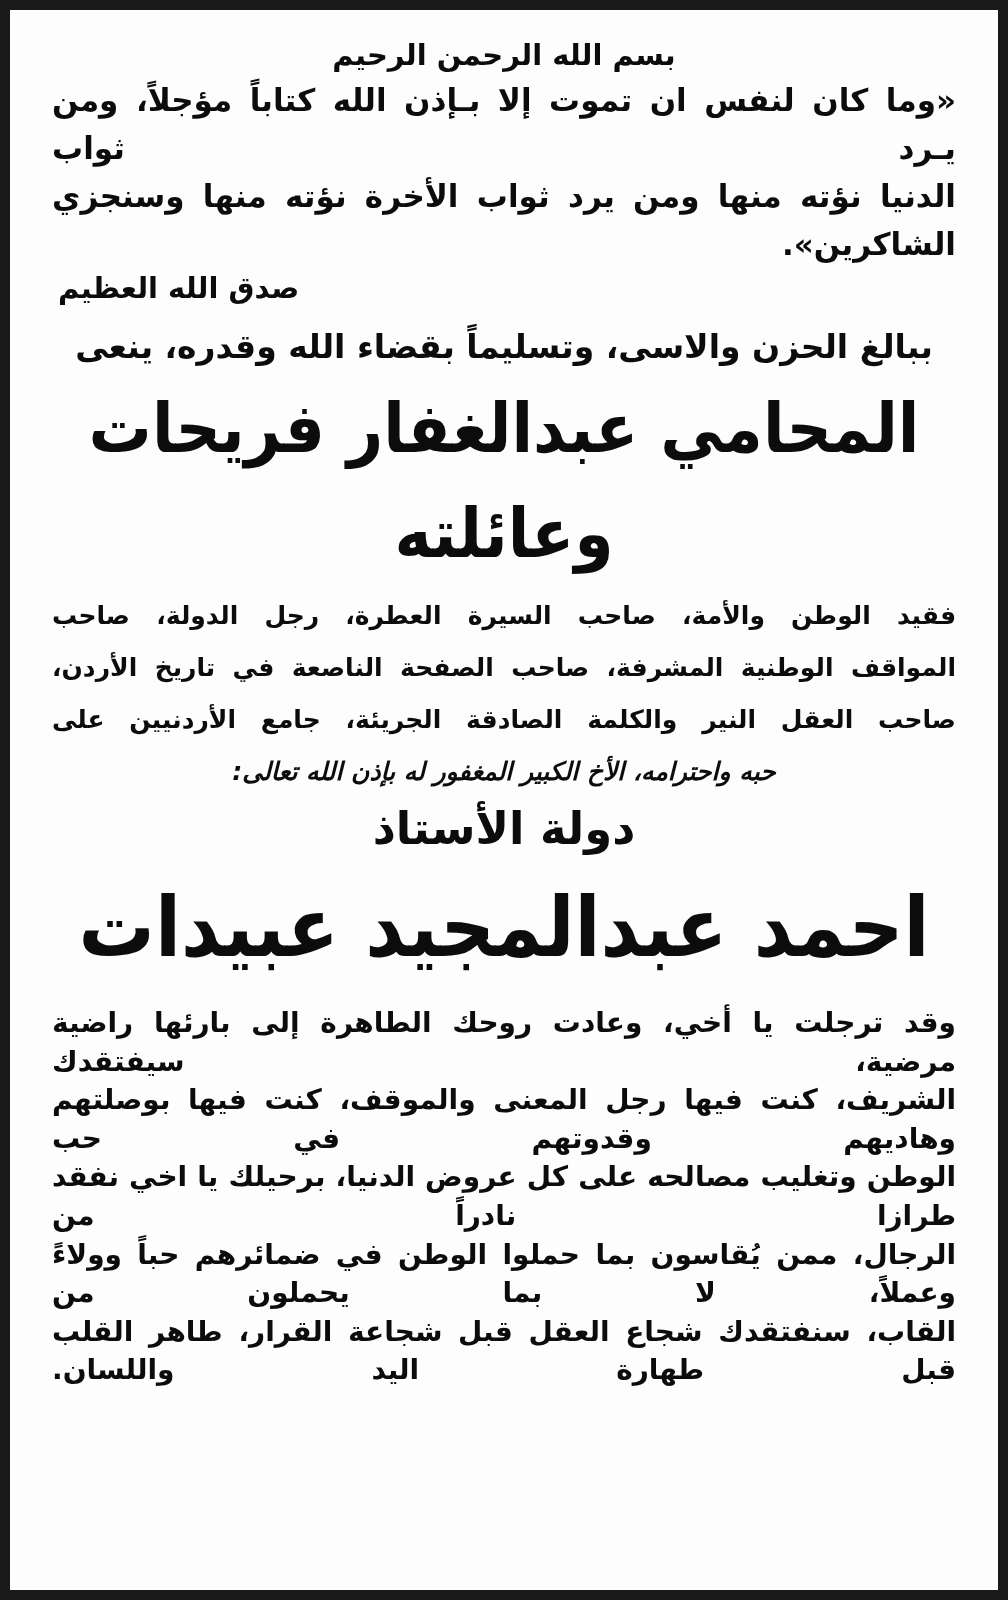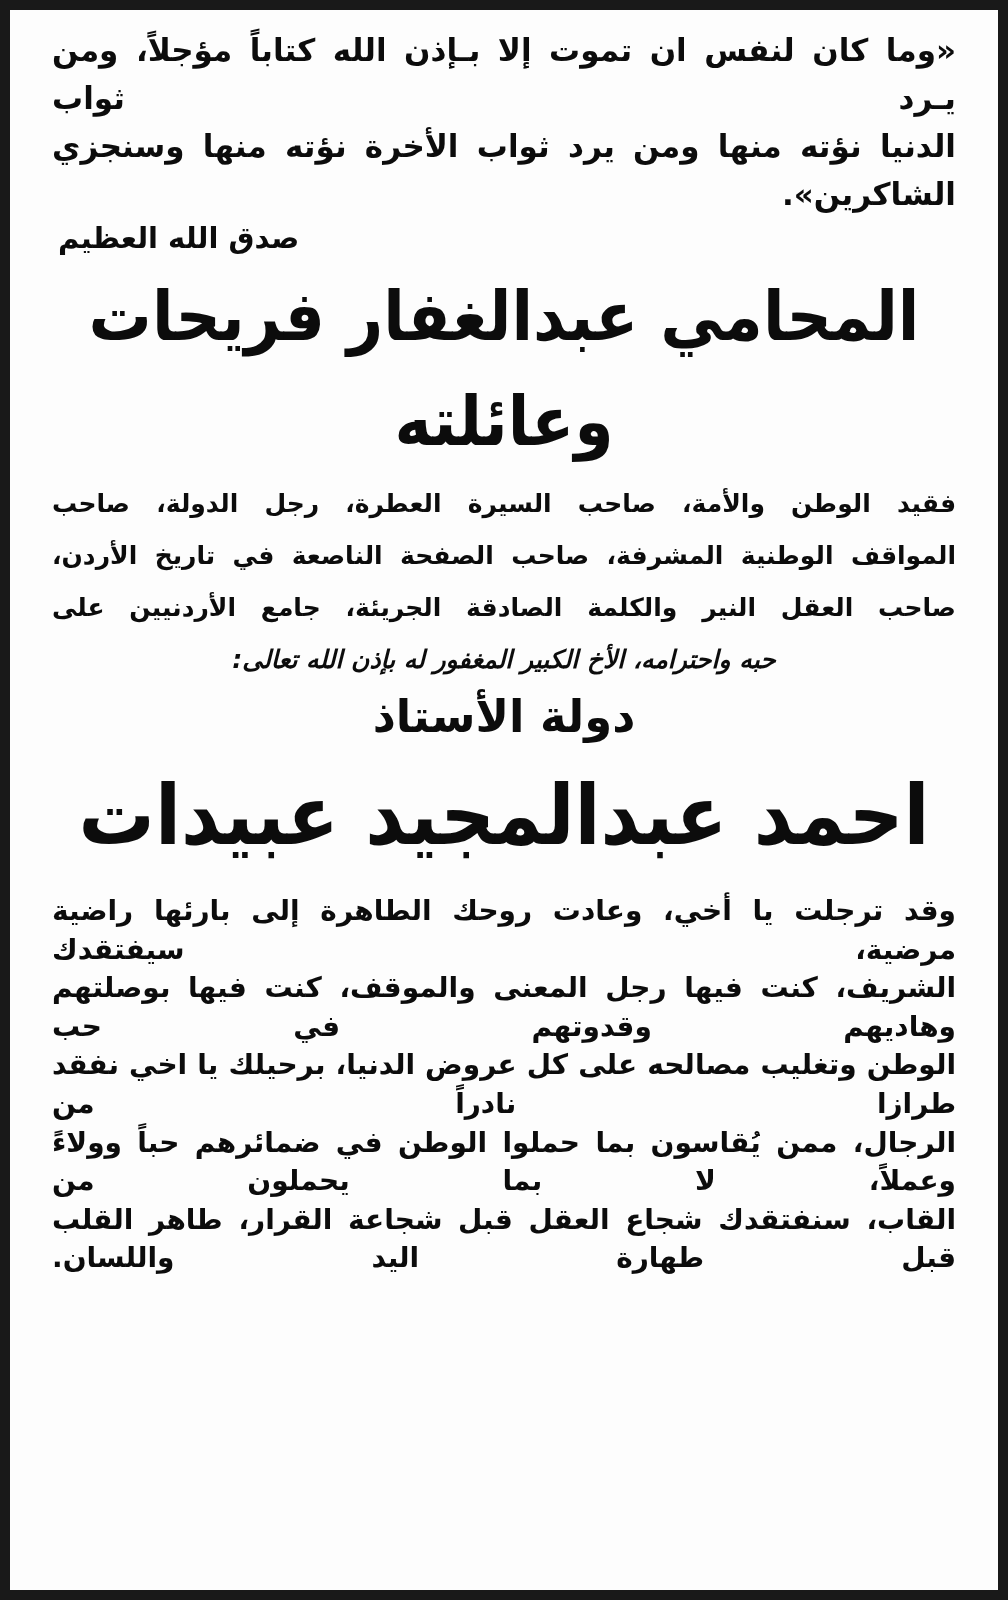--- a/index.html
+++ b/index.html
@@ -38,26 +38,28 @@
                transform: scaleY(1.1); transform-origin: center top; letter-spacing: -2px; }
   .bodyblk   { font-size: 28px; }
   .bodyblk .tline { line-height: 38.6px; }
   .para-main { margin-top: 24px; }
 </style>
 </head>
 <body>
 
 <div class="page">
 
+  <div class="basmala">بسم الله الرحمن الرحيم</div>
 
   <div class="verse just tline">«وما كان لنفس ان تموت إلا بـإذن الله كتاباً مؤجلاً، ومن يـرد ثواب</div>
   <div class="verse just tline">الدنيا نؤته منها ومن يرد ثواب الأخرة نؤته منها وسنجزي الشاكرين».</div>
 
   <div class="sadaqa">صدق الله العظيم</div>
 
+  <div class="announce">ببالغ الحزن والاسى، وتسليماً بقضاء الله وقدره، ينعى</div>
 
   <div class="bigname">المحامي عبدالغفار فريحات وعائلته</div>
 
   <div class="intro">
       <div class="tline just">فقيد الوطن والأمة، صاحب السيرة العطرة، رجل الدولة، صاحب</div>
       <div class="tline just">المواقف الوطنية المشرفة، صاحب الصفحة الناصعة في تاريخ الأردن،</div>
       <div class="tline just">صاحب العقل النير والكلمة الصادقة الجريئة، جامع الأردنيين على</div>
       <div class="tline start">حبه واحترامه، الأخ الكبير المغفور له بإذن الله تعالى:</div>
     </div>
 

